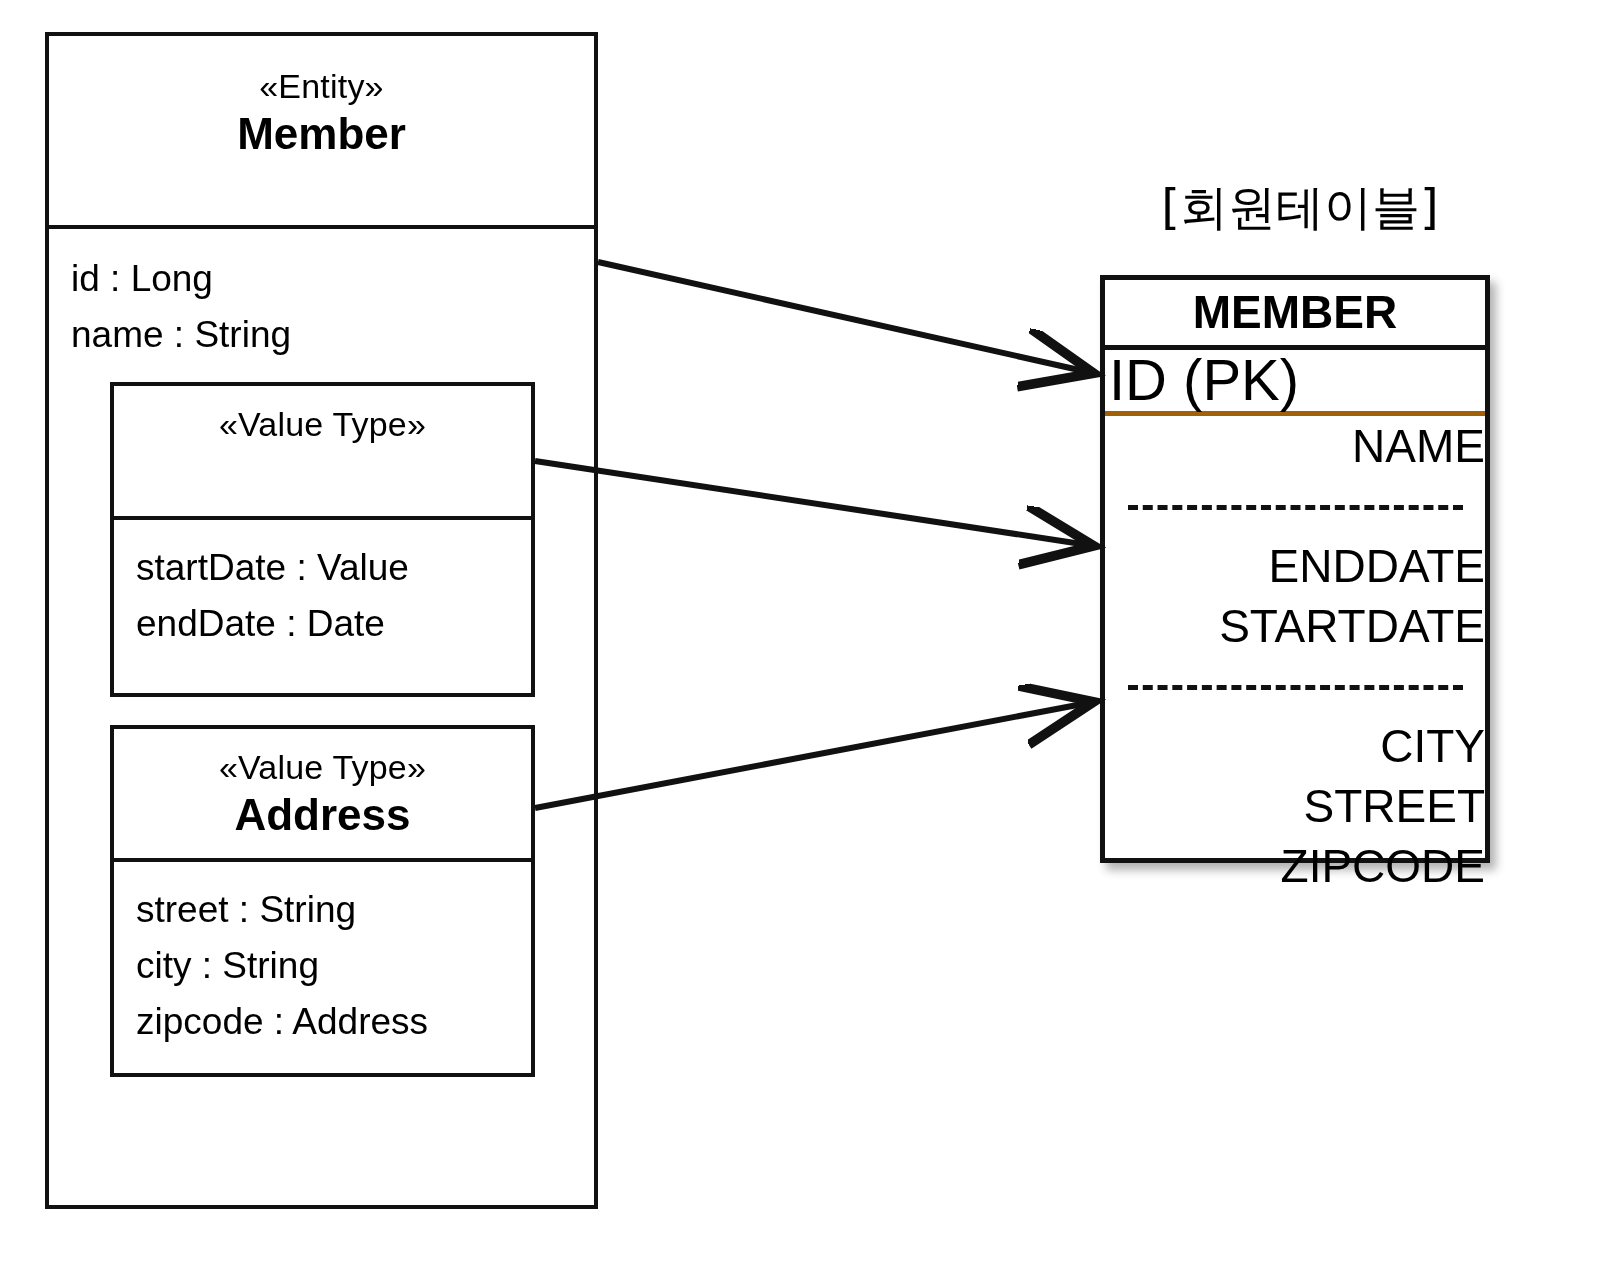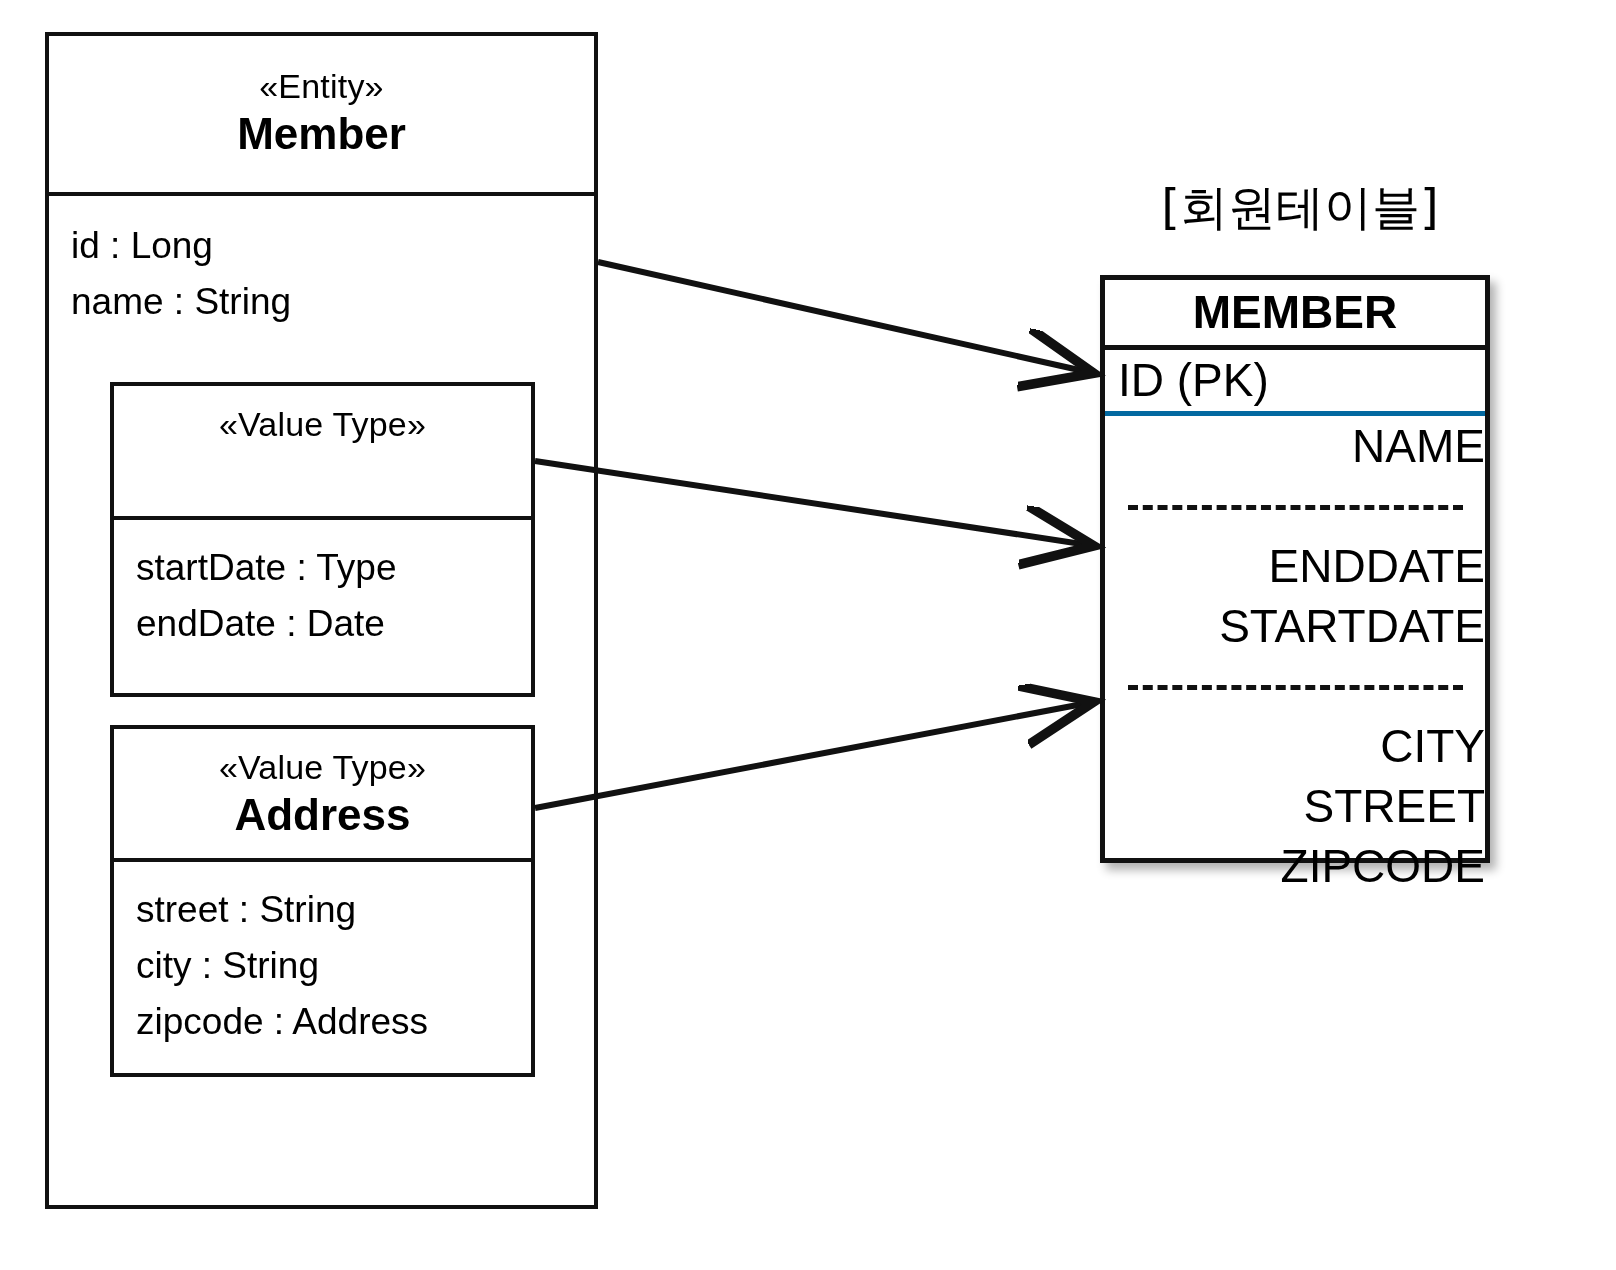--- a/index.html
+++ b/index.html
@@ -33,21 +33,21 @@
 
   
   #entity-member {
     left: 45px;
     top: 32px;
     width: 553px;
     height: 1177px;
     z-index: 2;
   }
   #entity-member > .box-header {
-    height: 160px;
+    height: 193px;
     border-bottom: 4px solid #111111;
     box-sizing: border-box;
     text-align: center;
     padding-top: 30px;
   }
   #entity-member .attrs {
     padding: 22px 0 0 22px;
   }
 
   
@@ -123,25 +123,25 @@
     height: 70px;
     border-bottom: 5px solid #111111;
     box-sizing: border-box;
     text-align: center;
     font-size: 46px;
     line-height: 64px;
     font-weight: bold;
   }
   #db-table .tbl-pk {
     height: 66px;
-    border-bottom: 5px solid #0369a1;
-    box-sizing: border-box;
-    font-size: 46px;
+    border-bottom: 5px solid #a16207;
+    box-sizing: border-box;
+    font-size: 58px;
     line-height: 60px;
-    padding-left: 13px;
+    padding-left: 4px;
   }
   #db-table .tbl-body {
     padding: 0 0 0 20px;
   }
   .col-line {
     font-size: 46px;
     line-height: 60px;
     white-space: nowrap;
     text-align: right;
   }
@@ -183,21 +183,21 @@
       <div class="attr-line">id : Long</div>
       <div class="attr-line">name : String</div>
     </div>
   </div>
 
   <div class="uml-box vt-box" id="vt-period">
     <div class="box-header">
       <div class="stereotype">«Value Type»</div>
     </div>
     <div class="attrs">
-      <div class="attr-line">startDate : Type</div>
+      <div class="attr-line">startDate : Value</div>
       <div class="attr-line">endDate : Date</div>
     </div>
   </div>
 
   <div class="uml-box vt-box" id="vt-address">
     <div class="box-header">
       <div class="stereotype">«Value Type»</div>
       <div class="classname">Address</div>
     </div>
     <div class="attrs">

